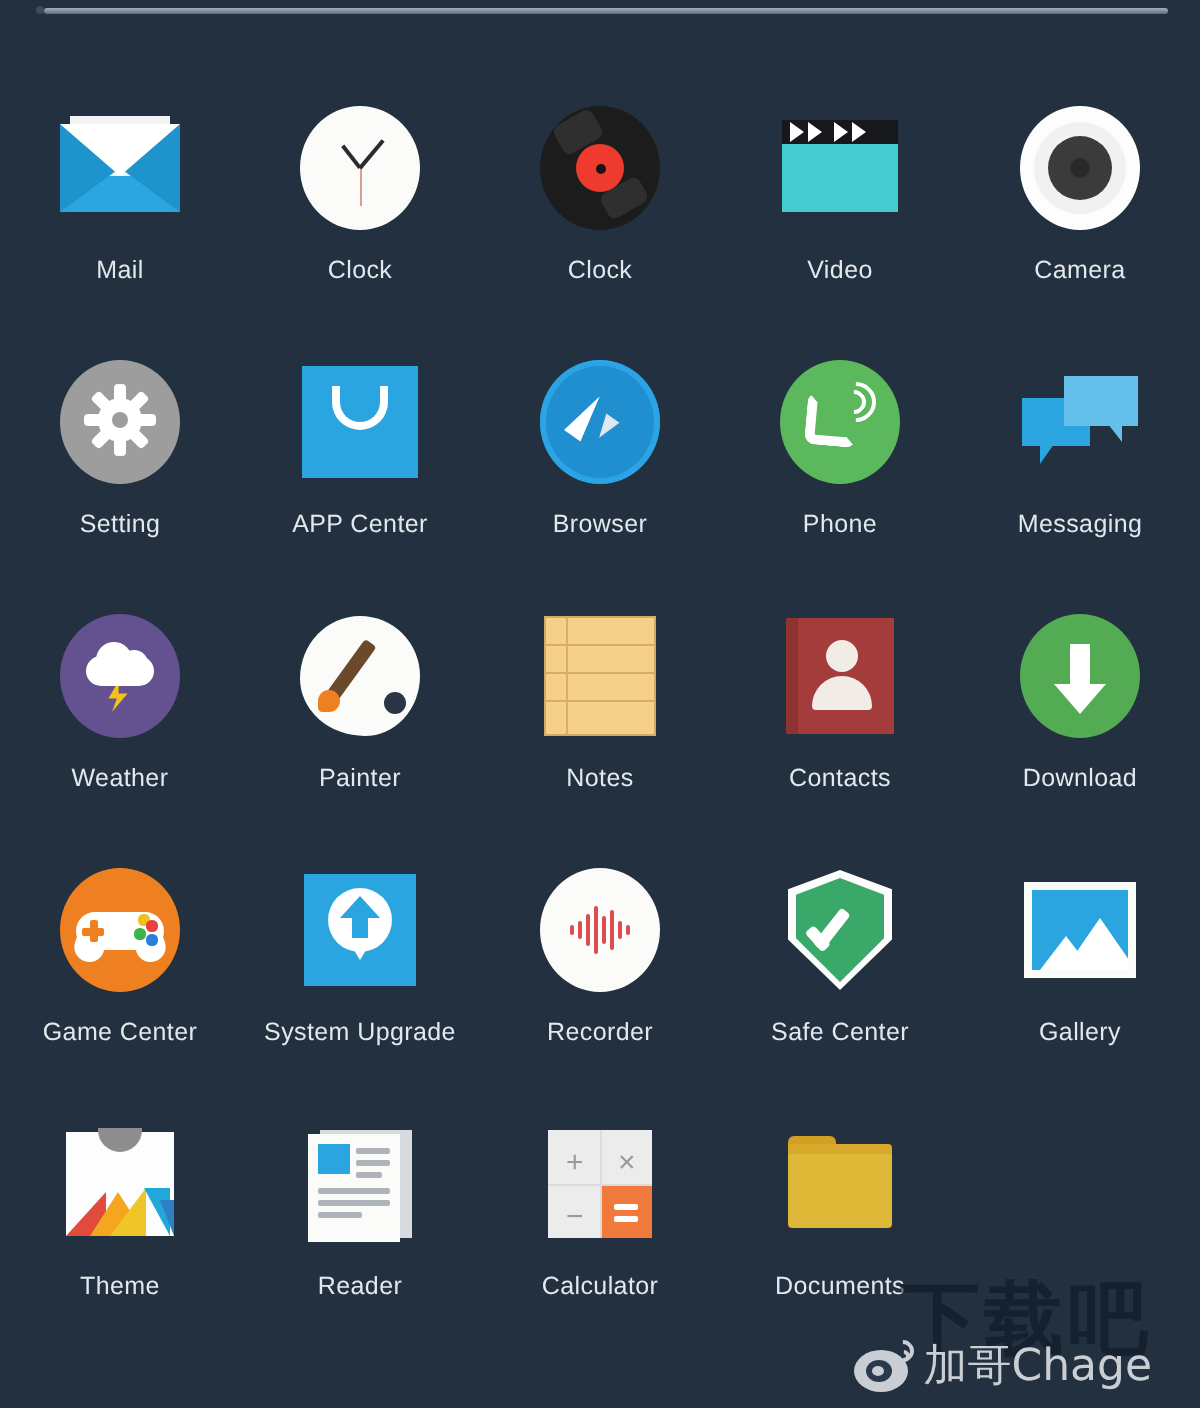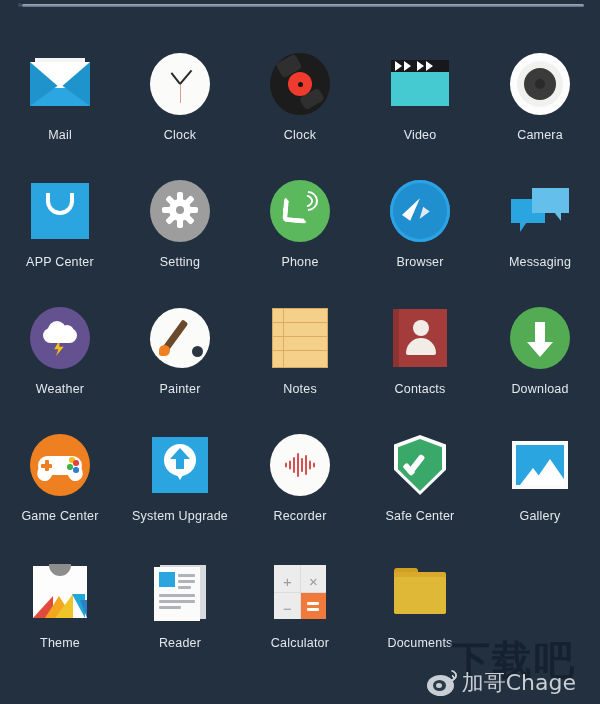--- a/index.html
+++ b/index.html
@@ -431,59 +431,59 @@
       <div class="icon ic-camera">
         <div class="ring"></div>
           <div class="ring2"></div>
           <div class="lens"></div>
           <div class="lens2"></div>
       </div>
       <div class="label">Camera</div>
     </div>
 
     <div class="cell">
-      <div class="icon ic-app">
-        <div class="sq"></div>
-          <div class="handle"></div>
-      </div>
-      <div class="label">APP Center</div>
-    </div>
-
-    <div class="cell">
       <div class="icon ic-set">
         <div class="circ"></div>
         <div class="gear">
           <div class="tooth" style="transform:rotate(0deg)"></div>
           <div class="tooth" style="transform:rotate(45deg)"></div>
           <div class="tooth" style="transform:rotate(90deg)"></div>
           <div class="tooth" style="transform:rotate(135deg)"></div>
           <div class="hub"></div>
             <div class="hole"></div>
         </div>
       </div>
       <div class="label">Setting</div>
     </div>
 
     <div class="cell">
+      <div class="icon ic-app">
+        <div class="sq"></div>
+          <div class="handle"></div>
+      </div>
+      <div class="label">APP Center</div>
+    </div>
+
+    <div class="cell">
+      <div class="icon ic-brow">
+        <div class="circ"></div>
+          <div class="nA"></div>
+          <div class="nB"></div>
+      </div>
+      <div class="label">Browser</div>
+    </div>
+
+    <div class="cell">
       <div class="icon ic-phone">
         <div class="circ"></div>
           <div class="hs"></div>
         <div class="arc a1"></div>
           <div class="arc a2"></div>
       </div>
       <div class="label">Phone</div>
-    </div>
-
-    <div class="cell">
-      <div class="icon ic-brow">
-        <div class="circ"></div>
-          <div class="nA"></div>
-          <div class="nB"></div>
-      </div>
-      <div class="label">Browser</div>
     </div>
 
     <div class="cell">
       <div class="icon ic-msg">
         <div class="b1"></div>
           <div class="b1t"></div>
         <div class="b2"></div>
           <div class="b2t"></div>
       </div>
       <div class="label">Messaging</div>

